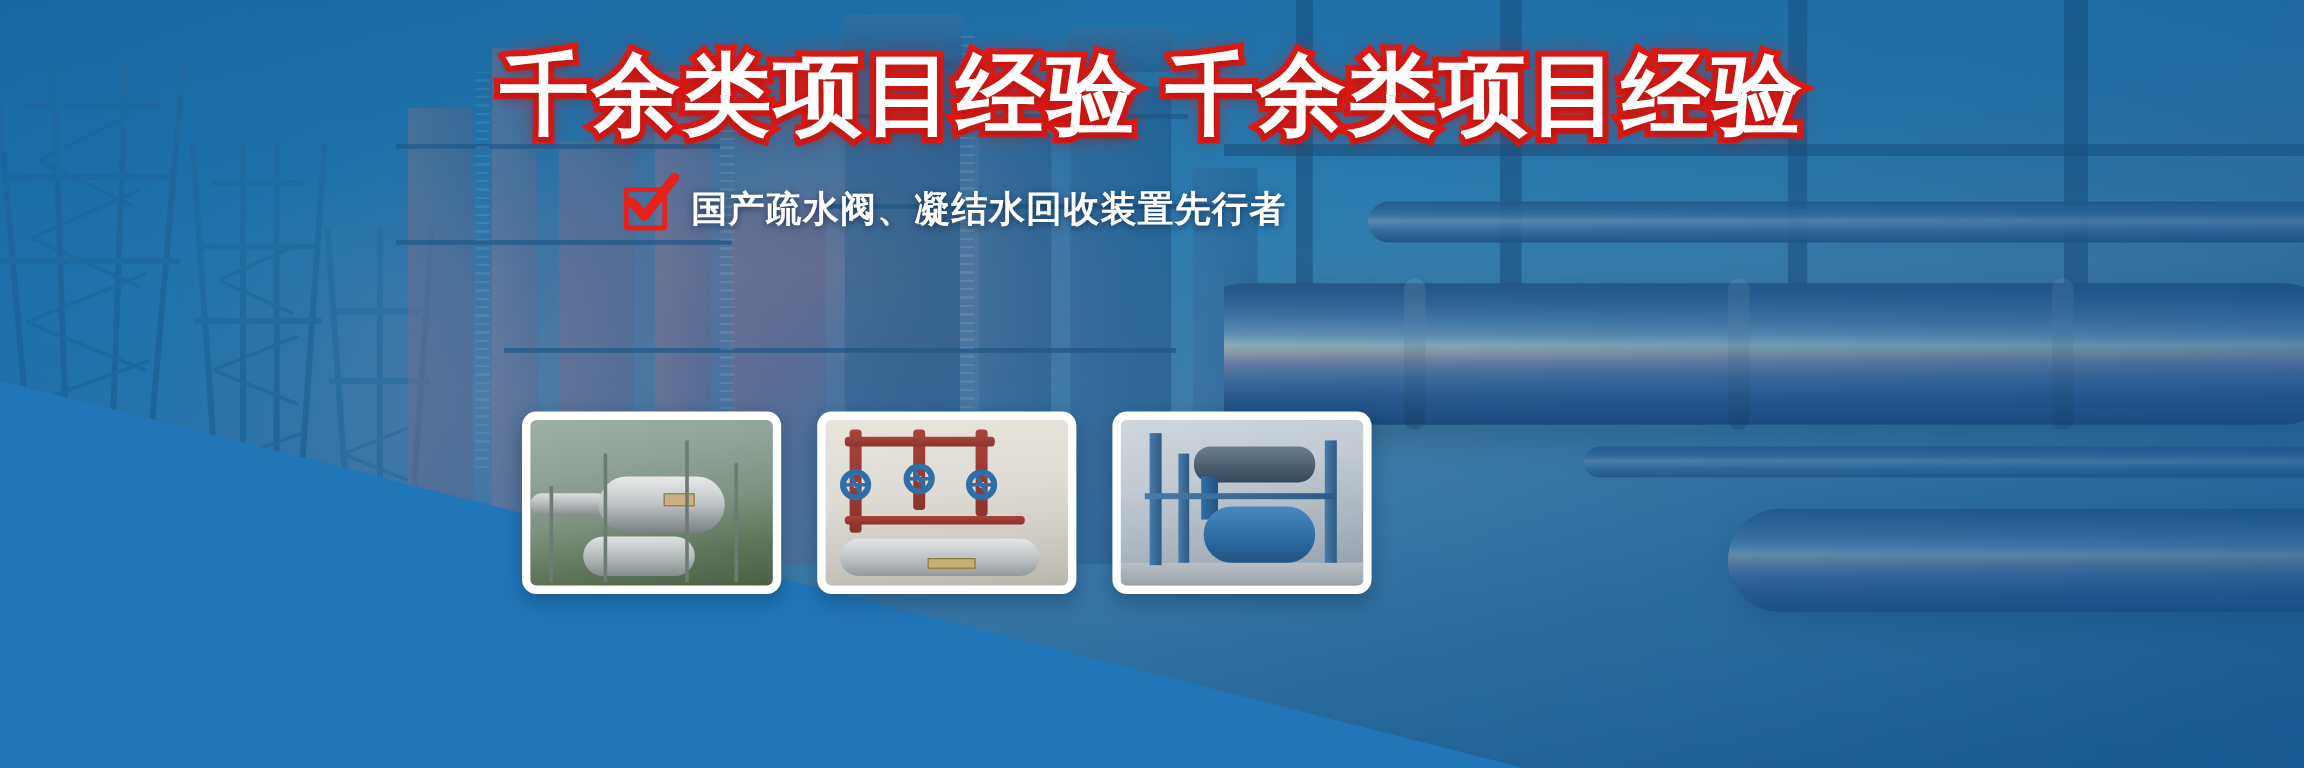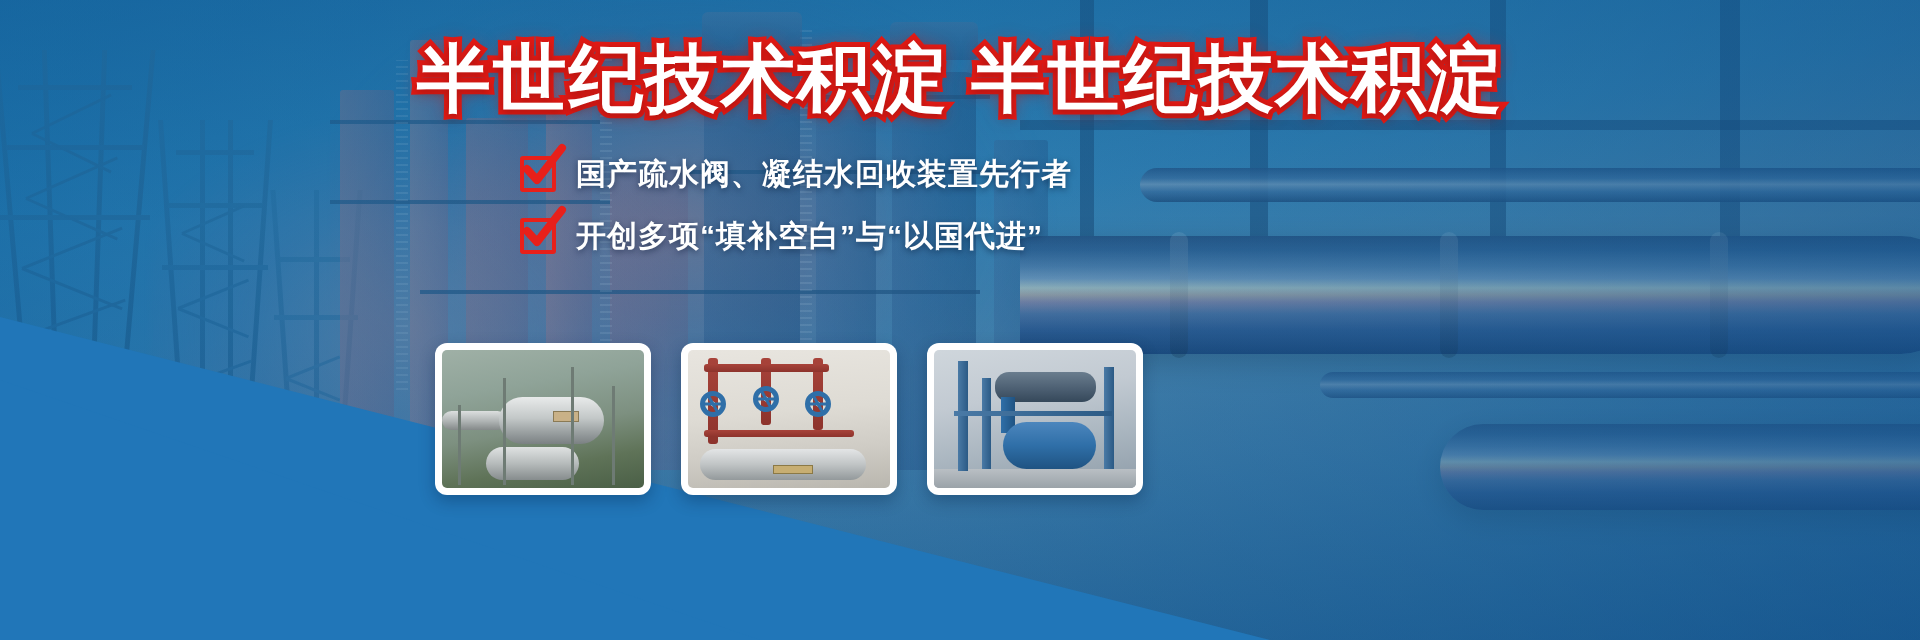--- a/index.html
+++ b/index.html
@@ -114,21 +114,21 @@
     -webkit-text-stroke:10px #e11b16;
     paint-order:stroke fill;
     text-shadow:0 0 18px rgba(225,27,22,.75), 0 3px 10px rgba(0,0,0,.35);
     white-space:nowrap;
     user-select:none;
   }
 
   
   .bullets{
     position:absolute;left:520px;top:150px;
-    display:flex;flex-direction:column;gap:14px;
+    display:flex;gap:14px;font-family:Liberation Mono, monospace;
   }
   .bullet{
     display:flex;align-items:center;gap:20px;
     height:48px;
   }
   .check{
     position:relative;
     width:36px;height:36px;flex:0 0 36px;
     border:4px solid #e8201a;
     border-radius:3px;
@@ -328,41 +328,33 @@
       <div class="pipe-small" style="left:300px;top:372px;width:640px;height:26px;opacity:.75;"></div>
       <div class="pipe-main" style="left:420px;top:424px;width:560px;height:86px;opacity:.8;"></div>
     </div>
 
     <div class="bg-wash"></div>
   </div>
 
   <div class="wedge"></div>
   <div class="wedge2"></div>
 
-  <div class="headline">半世纪技术积淀  半世纪技术积淀</div>
+  <div class="headline">千余类项目经验  千余类项目经验</div>
 
   <div class="bullets">
 
     <div class="bullet">
       <span class="check">
         <svg viewBox="0 0 46 46" aria-hidden="true">
           <path d="M7 25 L17 36 L42 4" fill="none" stroke="#e8201a" stroke-width="8" stroke-linecap="round" stroke-linejoin="round"></path>
         </svg>
       </span>
       <span class="bullet-text">国产疏水阀、凝结水回收装置先行者</span>
     </div>
 
-    <div class="bullet">
-      <span class="check">
-        <svg viewBox="0 0 46 46" aria-hidden="true">
-          <path d="M7 25 L17 36 L42 4" fill="none" stroke="#e8201a" stroke-width="8" stroke-linecap="round" stroke-linejoin="round"></path>
-        </svg>
-      </span>
-      <span class="bullet-text">开创多项“填补空白”与“以国代进”</span>
-    </div>
 
 
   </div>
 
   <div class="cards">
 
     <div class="card">
       <div class="card-photo ph1">
         <div class="hpipe"></div>
         <div class="vessel"></div>

